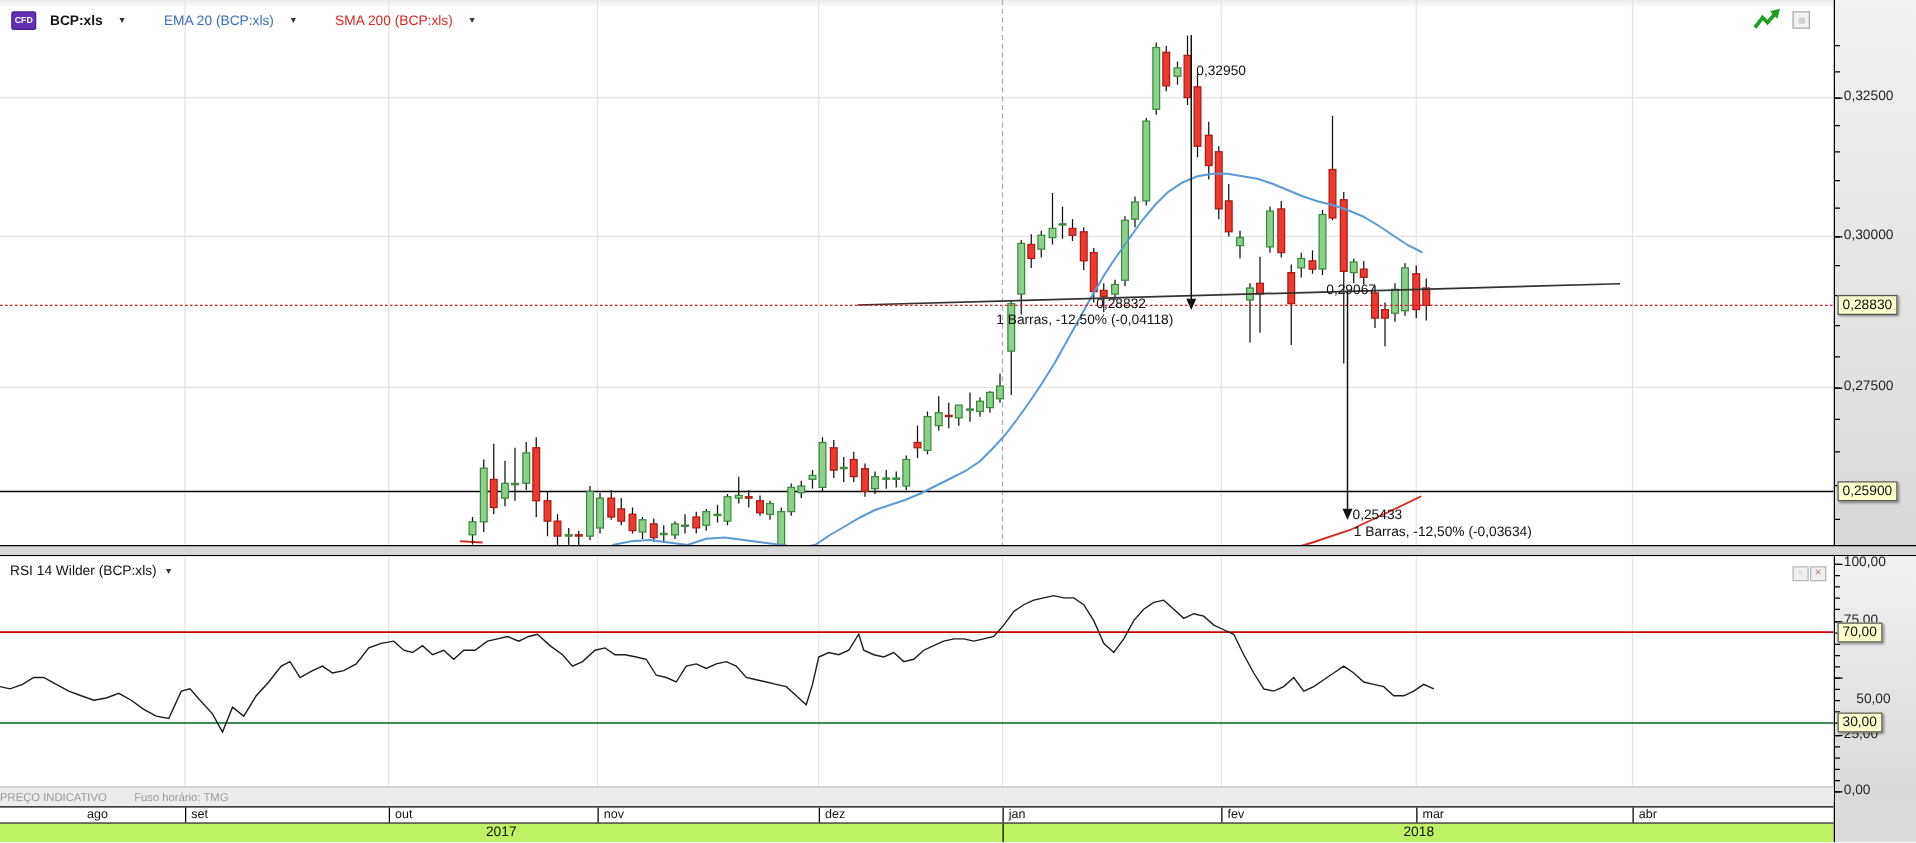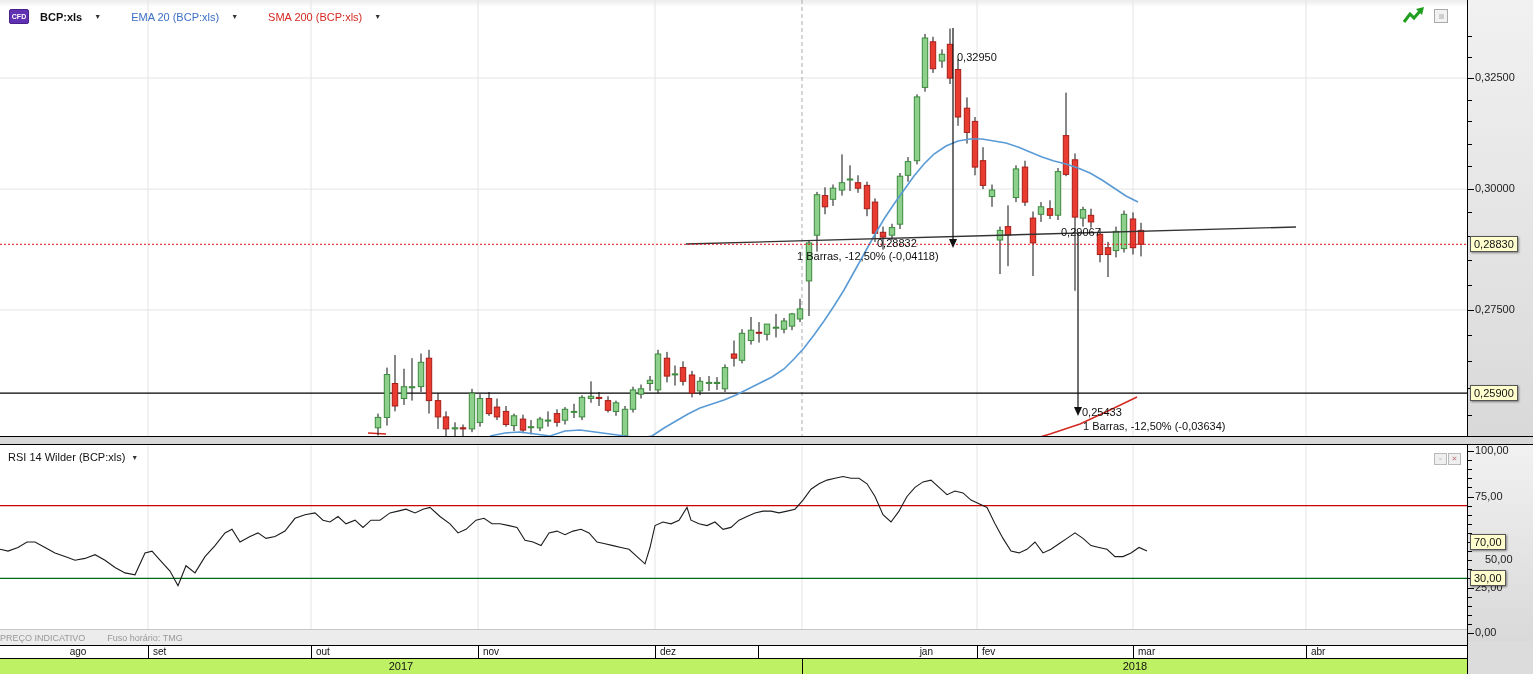--- a/index.html
+++ b/index.html
@@ -382,36 +382,36 @@
       <div class="tick" style="top: 6px; width: 6px;"></div>
       <div class="alabel" style="top: -1px;">100,00</div>
       <div class="tick" style="top: 52px; width: 6px;"></div>
       <div class="alabel" style="top: 44.5px;">75,00</div>
       <div class="tick" style="top: 97px; width: 6px;"></div>
       <div class="alabel" style="top: 108px; margin-left: 10px;">50,00</div>
       <div class="tick" style="top: 143px; width: 6px;"></div>
       <div class="alabel" style="top: 135.5px;">25,00</div>
       <div class="tick" style="top: 188px; width: 6px;"></div>
       <div class="alabel" style="top: 181px; text-align: center;">0,00</div>
-      <div class="abox" style="top: 52.6px; margin-top: 36px;">70,00</div>
+      <div class="abox" style="top: 52.6px;">70,00</div>
       <div class="abox" style="top: 125.4px;">30,00</div>
     </div>
 
   <div class="abs" id="foot">
     <span>PREÇO INDICATIVO</span>
     <span>Fuso horário: TMG</span>
   </div>
 
   <div class="abs" id="months">
       <div class="mcell first" style="left: 0px; width: 148px;">ago</div>
       <div class="mcell" style="left: 148px; width: 163px;">set</div>
       <div class="mcell" style="left: 311px; width: 167px;">out</div>
       <div class="mcell" style="left: 478px; width: 177px;">nov</div>
       <div class="mcell" style="left: 655px; width: 147px;">dez</div>
-      <div class="mcell" style="left: 758px; width: 175px; text-align: right;">jan</div>
+      <div class="mcell" style="left: 802px; width: 175px;">jan</div>
       <div class="mcell" style="left: 977px; width: 156px;">fev</div>
       <div class="mcell" style="left: 1133px; width: 173px;">mar</div>
       <div class="mcell" style="left: 1306px; width: 161px;">abr</div>
     </div>
   <div class="abs" id="years">
       <div class="ycell first" style="left: 0px; width: 802px;">2017</div>
       <div class="ycell" style="left: 802px; width: 665px;">2018</div>
     </div>
   <div class="abs" id="corner"></div>
 

